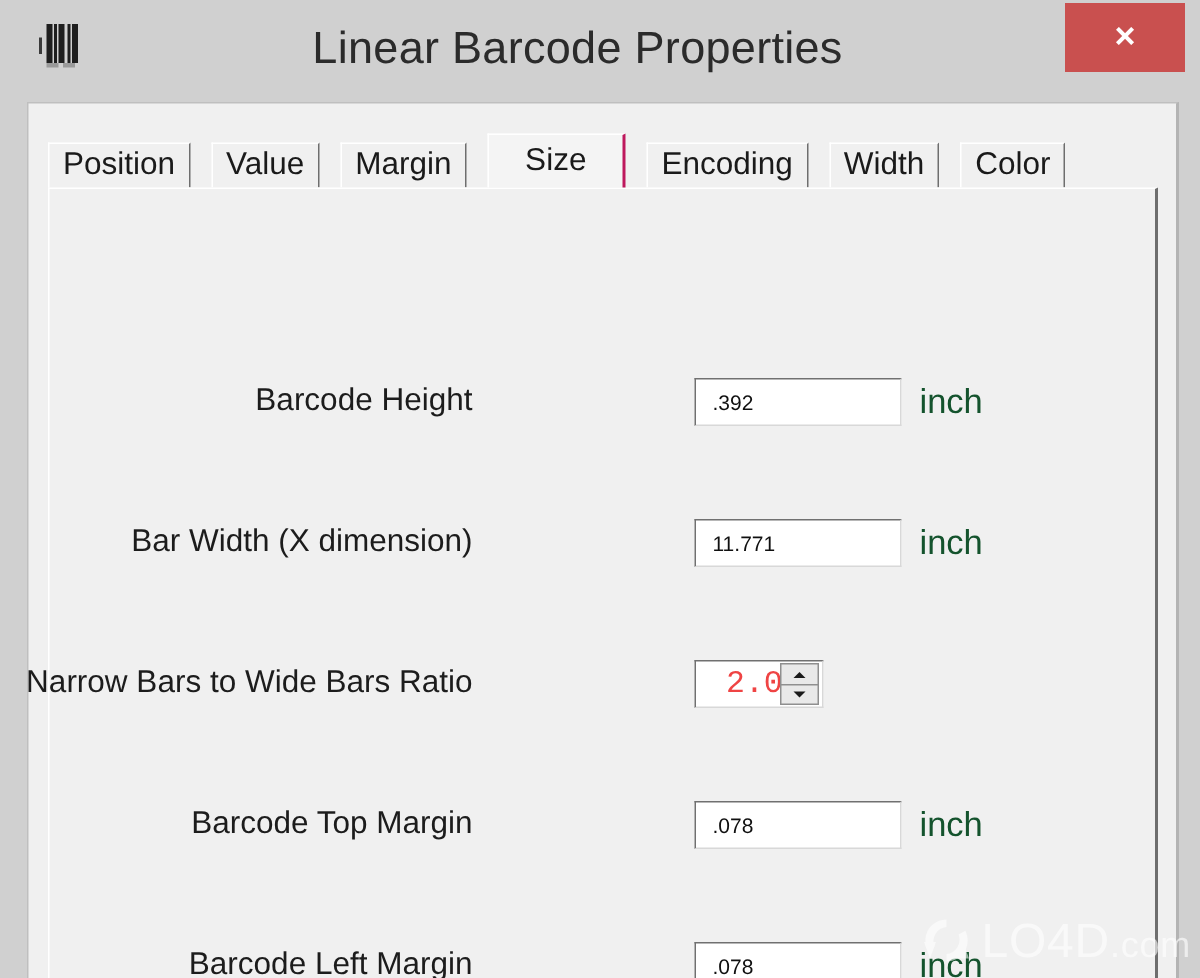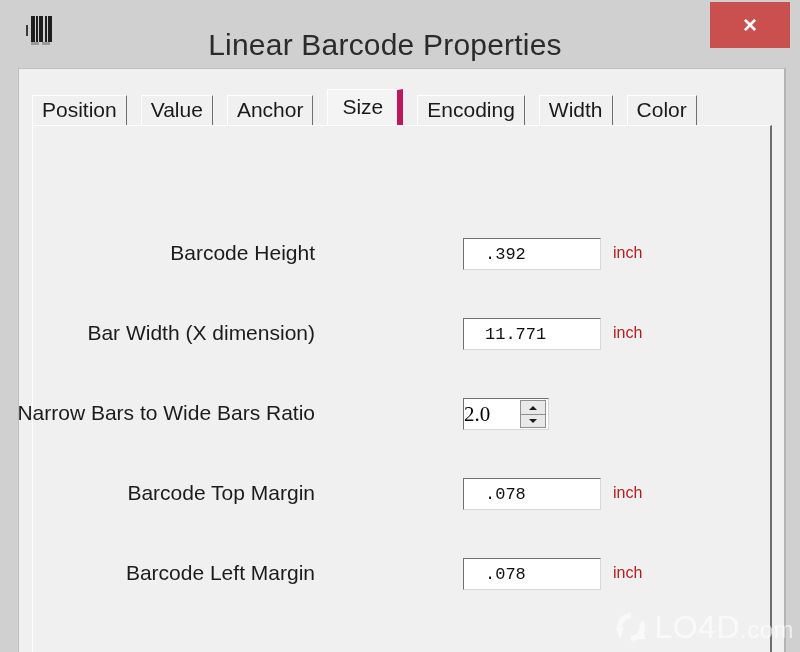--- a/index.html
+++ b/index.html
@@ -41,21 +41,20 @@
     position: absolute;
     left: 70px; top: 12px;
     width: 630px;
     text-align: center;
     font-size: 30px;
     font-weight: 400;
     color: #2b2b2b;
     letter-spacing: 0.2px;
     white-space: nowrap;
     line-height: 42px;
-    margin-top: 12px;
   }
   #close-button {
     position: absolute;
     right: 10px; top: 2px;
     width: 80px; height: 46px;
     background: #c9504f;
     border: none;
     cursor: pointer;
     padding: 0;
   }
@@ -104,25 +103,25 @@
     color: #1a1a1a;
     white-space: nowrap;
     cursor: pointer;
     margin-right: 14px;
   }
   .tab.active {
     height: 36px;
     line-height: 34px;
     background: #f4f4f4;
     border: 1px solid #ffffff;
-    border-right: 6px solid #be185d;
+    border-right: 2px solid #be185d;
     border-bottom: none;
     z-index: 5;
     font-size: 21px;
-    padding: 0 14px;
+    padding: 0 24px;
   }
 
   
   #tab-panel {
     position: absolute;
     left: 13px; top: 56px;
     width: 740px;
     height: 530px;
     background: #f0f0f0;
     border: 1px solid #ffffff;
@@ -132,20 +131,21 @@
 
   
   #form {
     position: absolute;
     left: 0; top: 112px;
     width: 740px;
   }
   .form-row {
     position: relative;
     height: 80px;
+    margin-top: 14px;
   }
   .row-label {
     position: absolute;
     right: 458px;
     top: 0;
     width: 420px;
     text-align: right;
     font-size: 21px;
     line-height: 30px;
     color: #1c1c1c;
@@ -160,24 +160,24 @@
     box-sizing: border-box;
     width: 138px;
     height: 32px;
     background: #ffffff;
     border: 1px solid #9b9b9b;
     border-top-color: #707070;
     border-left-color: #707070;
     border-right-color: #d8d8d8;
     border-bottom-color: #d8d8d8;
     outline: none;
-    font-family: Liberation Mono, monospace;
-    font-size: 17px;
+    font-family: Liberation Sans, sans-serif;
+    font-size: 14px;
     color: #101010;
-    padding: 0 2px 0 21px;
+    padding: 0 2px 0 11px;
     line-height: 30px;
   }
   .spin-wrap {
     box-sizing: border-box;
     width: 86px;
     height: 32px;
     background: #ffffff;
     border: 1px solid #9b9b9b;
     border-top-color: #707070;
     border-left-color: #707070;
@@ -185,24 +185,24 @@
     border-bottom-color: #d8d8d8;
     display: flex;
     align-items: stretch;
   }
   .spin-value {
     flex: 1 1 auto;
     box-sizing: border-box;
     border: none;
     background: transparent;
     outline: none;
-    font-family: Liberation Serif, serif;
+    font-family: Liberation Mono, monospace;
     font-size: 21px;
-    color: #000000;
-    padding: 0 0 0 0;
+    color: #ef4444;
+    padding: 0 0 0 20px;
     width: 50px;
   }
   .spin-buttons {
     flex: 0 0 auto;
     width: 28px;
     display: flex;
     flex-direction: column;
     padding: 1px 2px 1px 0;
     box-sizing: border-box;
   }
@@ -229,23 +229,23 @@
   }
   .spin-btn.down .arrow {
     border-left: 4px solid transparent;
     border-right: 4px solid transparent;
     border-top: 4px solid #1a1a1a;
   }
   .unit-label {
     position: absolute;
     left: 580px;
     top: 0;
-    font-size: 16px;
+    font-size: 23px;
     line-height: 30px;
-    color: #b91c1c;
+    color: #14532d;
     white-space: nowrap;
   }
 
   
   #watermark {
     position: absolute;
     right: 6px; bottom: 2px;
     height: 46px;
     display: flex;
     align-items: center;
@@ -287,21 +287,21 @@
     <button id="close-button">
       <span class="x-glyph">×</span>
     </button>
   </div>
 
   <div id="dialog-body">
 
     <div id="tab-strip">
       <div class="tab"><span>Position</span></div>
       <div class="tab"><span>Value</span></div>
-      <div class="tab"><span>Anchor</span></div>
+      <div class="tab"><span>Margin</span></div>
       <div class="tab active"><span>Size</span></div>
       <div class="tab"><span>Encoding</span></div>
       <div class="tab"><span>Width</span></div>
       <div class="tab"><span>Color</span></div>
     </div>
 
     <div id="tab-panel">
 
       <div id="form">
 

